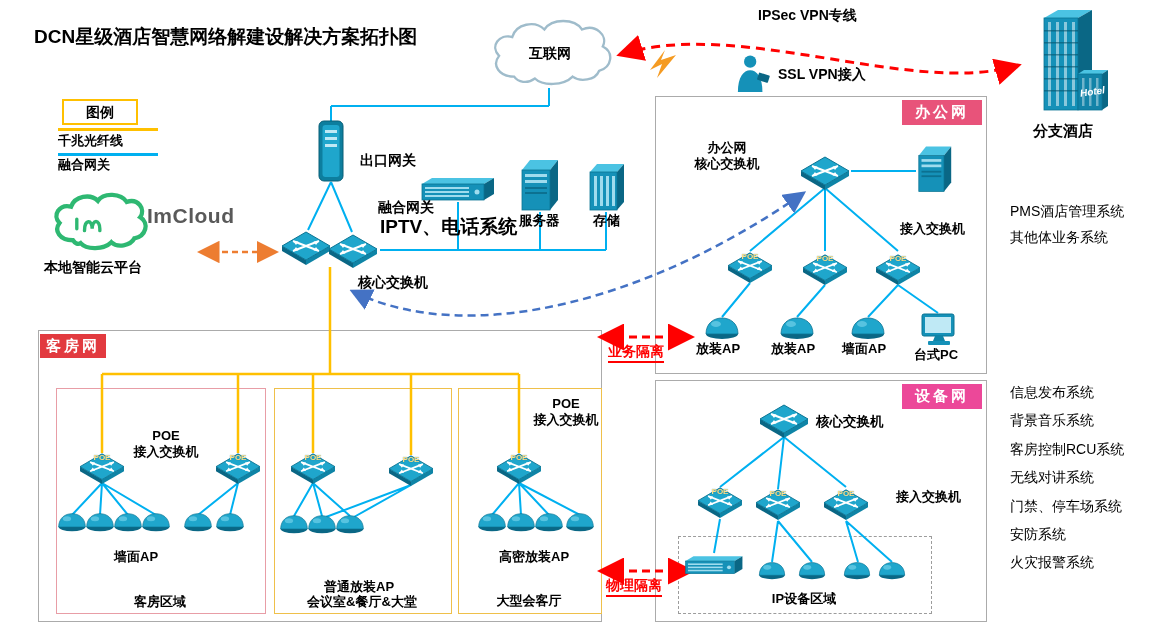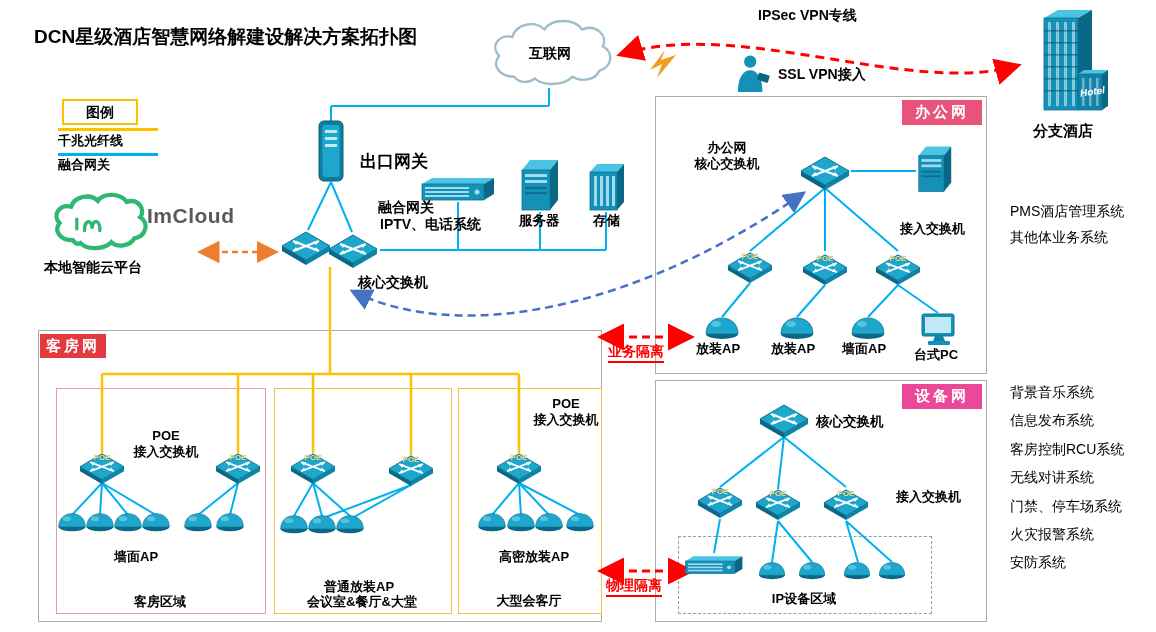--- a/index.html
+++ b/index.html
@@ -194,28 +194,28 @@
       </svg>
   </div>
   <div class="lbl hotel" style="left:1080px;top:86px;">Hotel</div>
   <div class="lbl ctr" style="left:1018px;top:122px;width:90px;font-size:15px;">分支酒店</div>
 
   <div class="node" style="left:318px;top:120px;width:26px;height:62px;">
     <svg viewBox="0 0 26 62">
         <use href="#sym-router"></use>
       </svg>
   </div>
-  <div class="lbl" style="left:360px;top:152px;font-size:17px;">出口网关</div>
+  <div class="lbl" style="left:360px;top:152px;font-size:14px;">出口网关</div>
   <div class="node" style="left:420px;top:176px;width:76px;height:26px;">
     <svg viewBox="0 0 76 26">
         <use href="#sym-rack"></use>
       </svg>
   </div>
   <div class="lbl" style="left:378px;top:199px;font-size:14px;">融合网关</div>
-  <div class="lbl" style="left:380px;top:216px;font-size:14px;">IPTV、电话系统</div>
+  <div class="lbl" style="left:380px;top:216px;font-size:19px;">IPTV、电话系统</div>
   <div class="node" style="left:520px;top:158px;width:40px;height:54px;">
     <svg viewBox="0 0 40 54">
         <use href="#sym-server"></use>
       </svg>
   </div>
   <div class="lbl" style="left:519px;top:213px;font-size:13.5px;">服务器</div>
   <div class="node" style="left:588px;top:162px;width:38px;height:50px;">
     <svg viewBox="0 0 38 50">
         <use href="#sym-storage"></use>
       </svg>
@@ -471,22 +471,22 @@
       </svg>
     </div>
   <div class="node" style="left:877px;top:561px;width:30px;height:19px;">
       <svg viewBox="0 0 36 24">
         <use href="#sym-ap"></use>
       </svg>
     </div>
   <div class="lbl ctr" style="left:678px;top:591px;width:252px;">IP设备区域</div>
 
   <div class="syslist" style="left:1010px;top:378px;">
+    <div>信息发布系统</div>
     <div>背景音乐系统</div>
-    <div>信息发布系统</div>
     <div>客房控制RCU系统</div>
     <div>无线对讲系统</div>
     <div>门禁、停车场系统</div>
+    <div>安防系统</div>
     <div>火灾报警系统</div>
-    <div>安防系统</div>
   </div>
 
 </div>
 
 </body></html>

